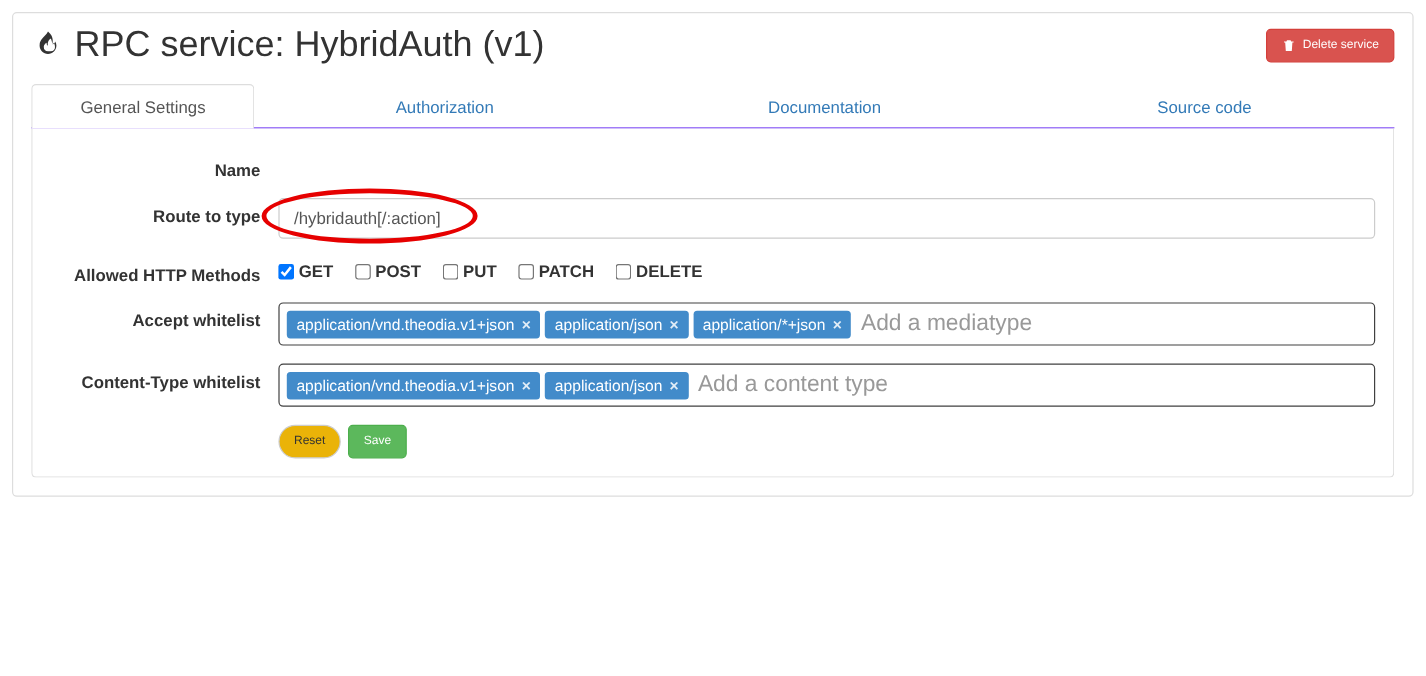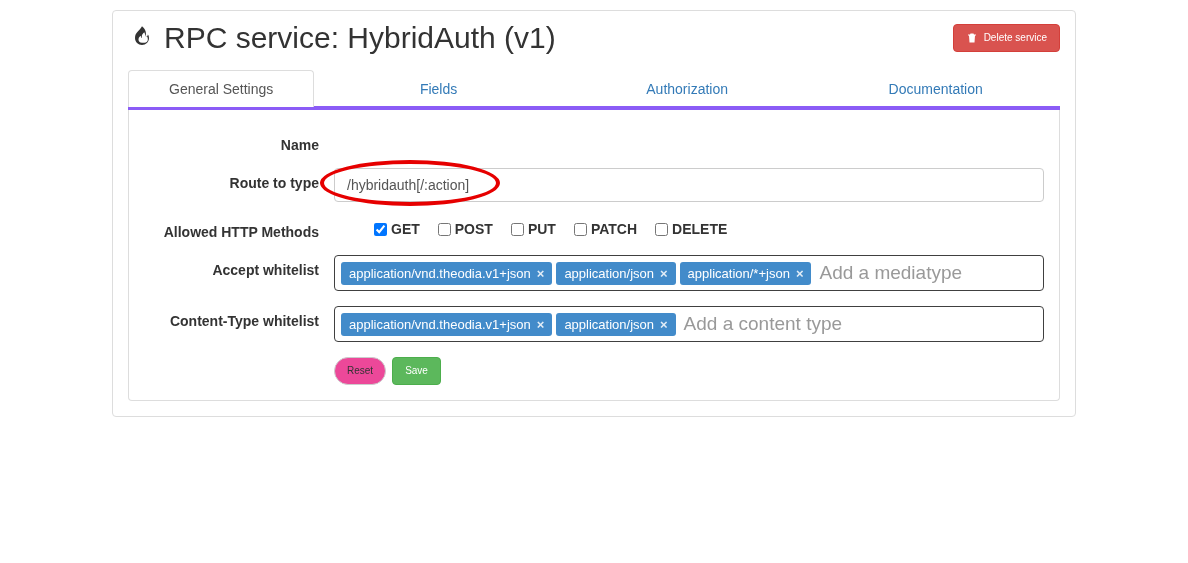--- a/index.html
+++ b/index.html
@@ -6,21 +6,21 @@
   body {
     font-family: "Helvetica Neue", Helvetica, Arial, sans-serif;
     font-size: 14px;
     color: #333;
     background: #fff;
     padding: 10px;
   }
   .panel {
     border: 1px solid #ddd;
     border-radius: 4px;
-    width: 964px;
+    width: 1168px;
     margin: 0 auto;
     background: #fff;
   }
   .panel-header {
     display: flex;
     justify-content: space-between;
     align-items: center;
     padding: 10px 15px 0 15px;
   }
   .page-title {
@@ -44,35 +44,35 @@
     text-align: center;
     line-height: 1.42857;
   }
   .btn-danger {
     color: #fff;
     background: #d9534f;
     border-color: #d43f3a;
   }
   .btn-default {
     color: #333;
-    background: #ec4899;
+    background: #eab308;
     border-color: #ccc;
     border-radius: 16px;
   }
   .btn-success {
     color: #fff;
     background: #5cb85c;
     border-color: #4cae4c;
   }
   .panel-body {
     padding: 15px;
   }
   .tabs {
     display: flex;
-    border-bottom: 4px solid #8b5cf6;
+    border-bottom: 1px solid #8b5cf6;
     width: 100%;
   }
   .tab {
     flex: 1;
     text-align: center;
     padding: 10px 15px;
     color: #337ab7;
     cursor: pointer;
     border: 1px solid transparent;
     border-bottom: none;
@@ -143,21 +143,20 @@
     width: 0; height: 0;
     border-left: 4px solid transparent;
     border-right: 4px solid transparent;
     border-top: 4px solid #555;
   }
   .checkbox-group {
     display: flex;
     gap: 18px;
     padding-top: 4px;
     align-items: center;
-    margin-left: 40px;
   }
   .checkbox-item {
     display: flex;
     align-items: center;
     gap: 4px;
     font-weight: 700;
   }
   .tag-input {
     display: flex;
     flex-wrap: wrap;
@@ -226,23 +225,23 @@
             <path d="M6 7h12l-1 14H7L6 7zm3-4h6l1 2h4v2H4V5h4l1-2z"></path>
           </svg>
       </span>
       <span>Delete service</span>
     </button>
   </div>
 
   <div class="panel-body">
     <div class="tabs">
       <div class="tab active">General Settings</div>
-      <div class="tab">Fields</div>
       <div class="tab">Authorization</div>
       <div class="tab">Documentation</div>
+      <div class="tab">Source code</div>
     </div>
 
     <div class="tab-content">
 
       <div class="form-row">
         <label class="form-label">Name</label>
       </div>
 
       <div class="form-row">
         <label class="form-label">Route to type</label>

